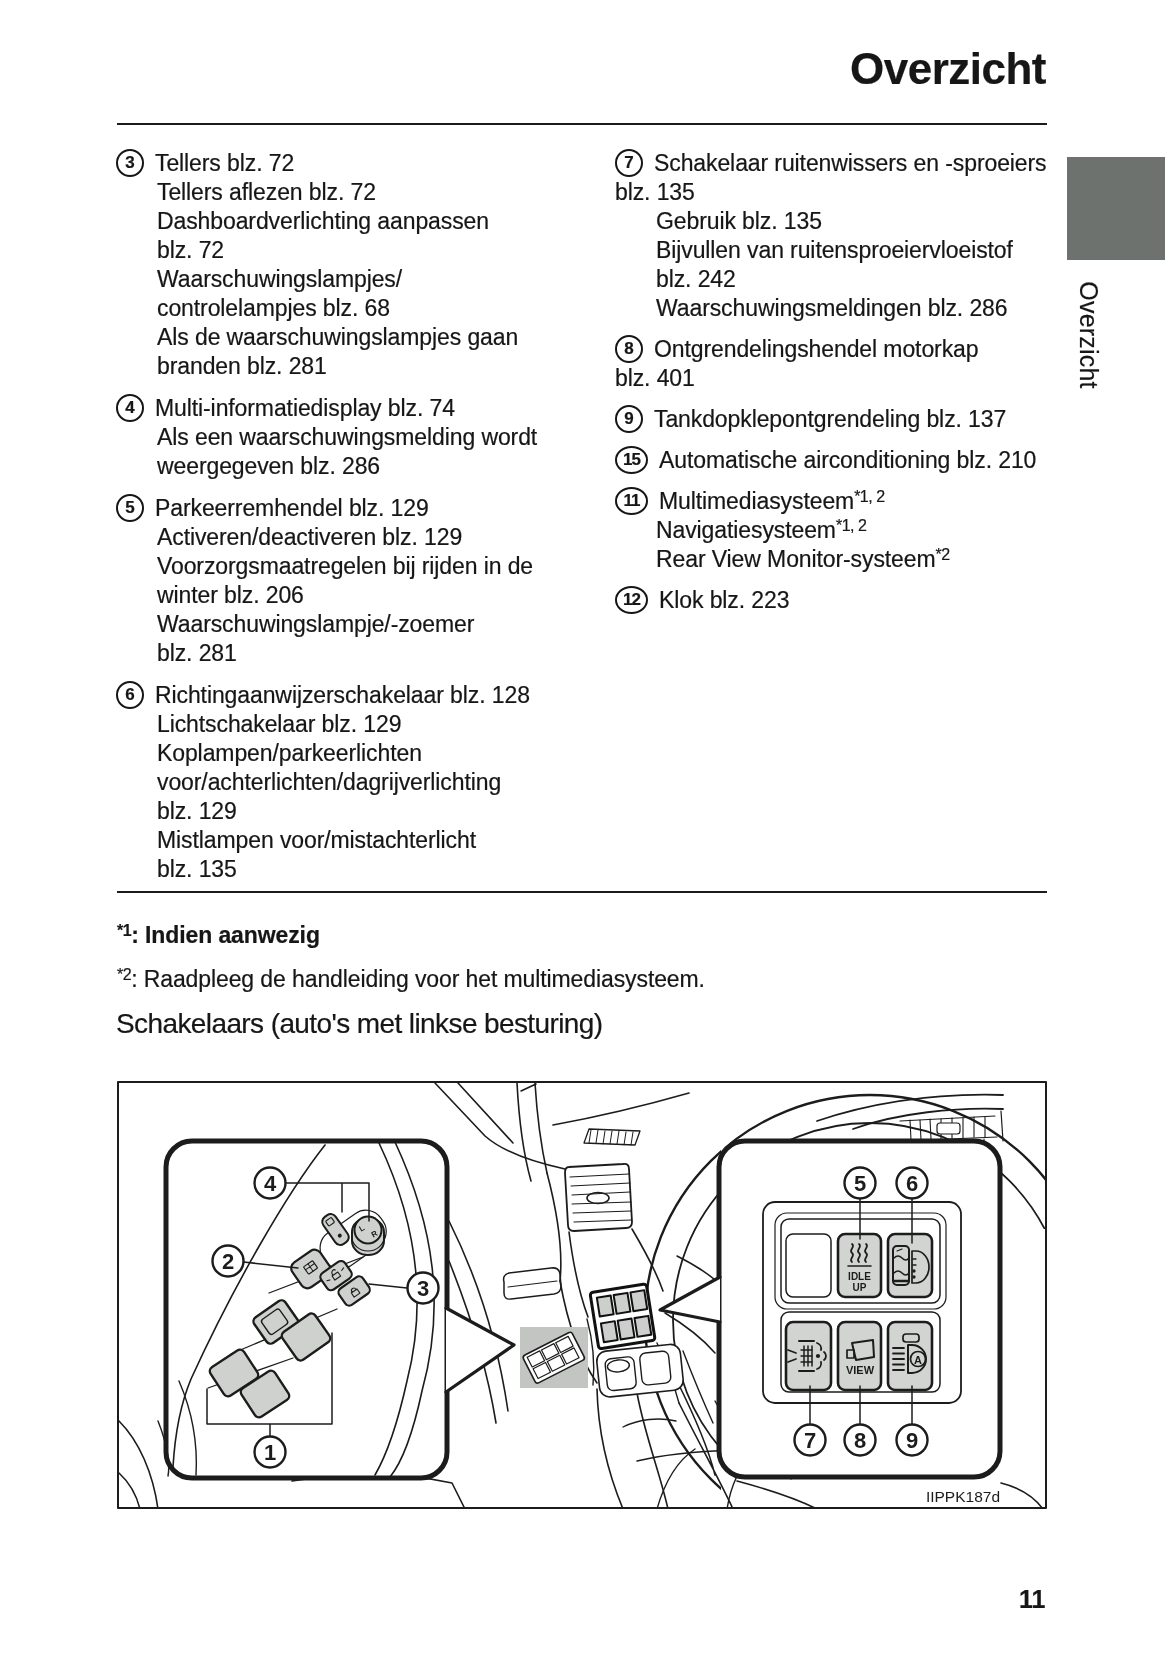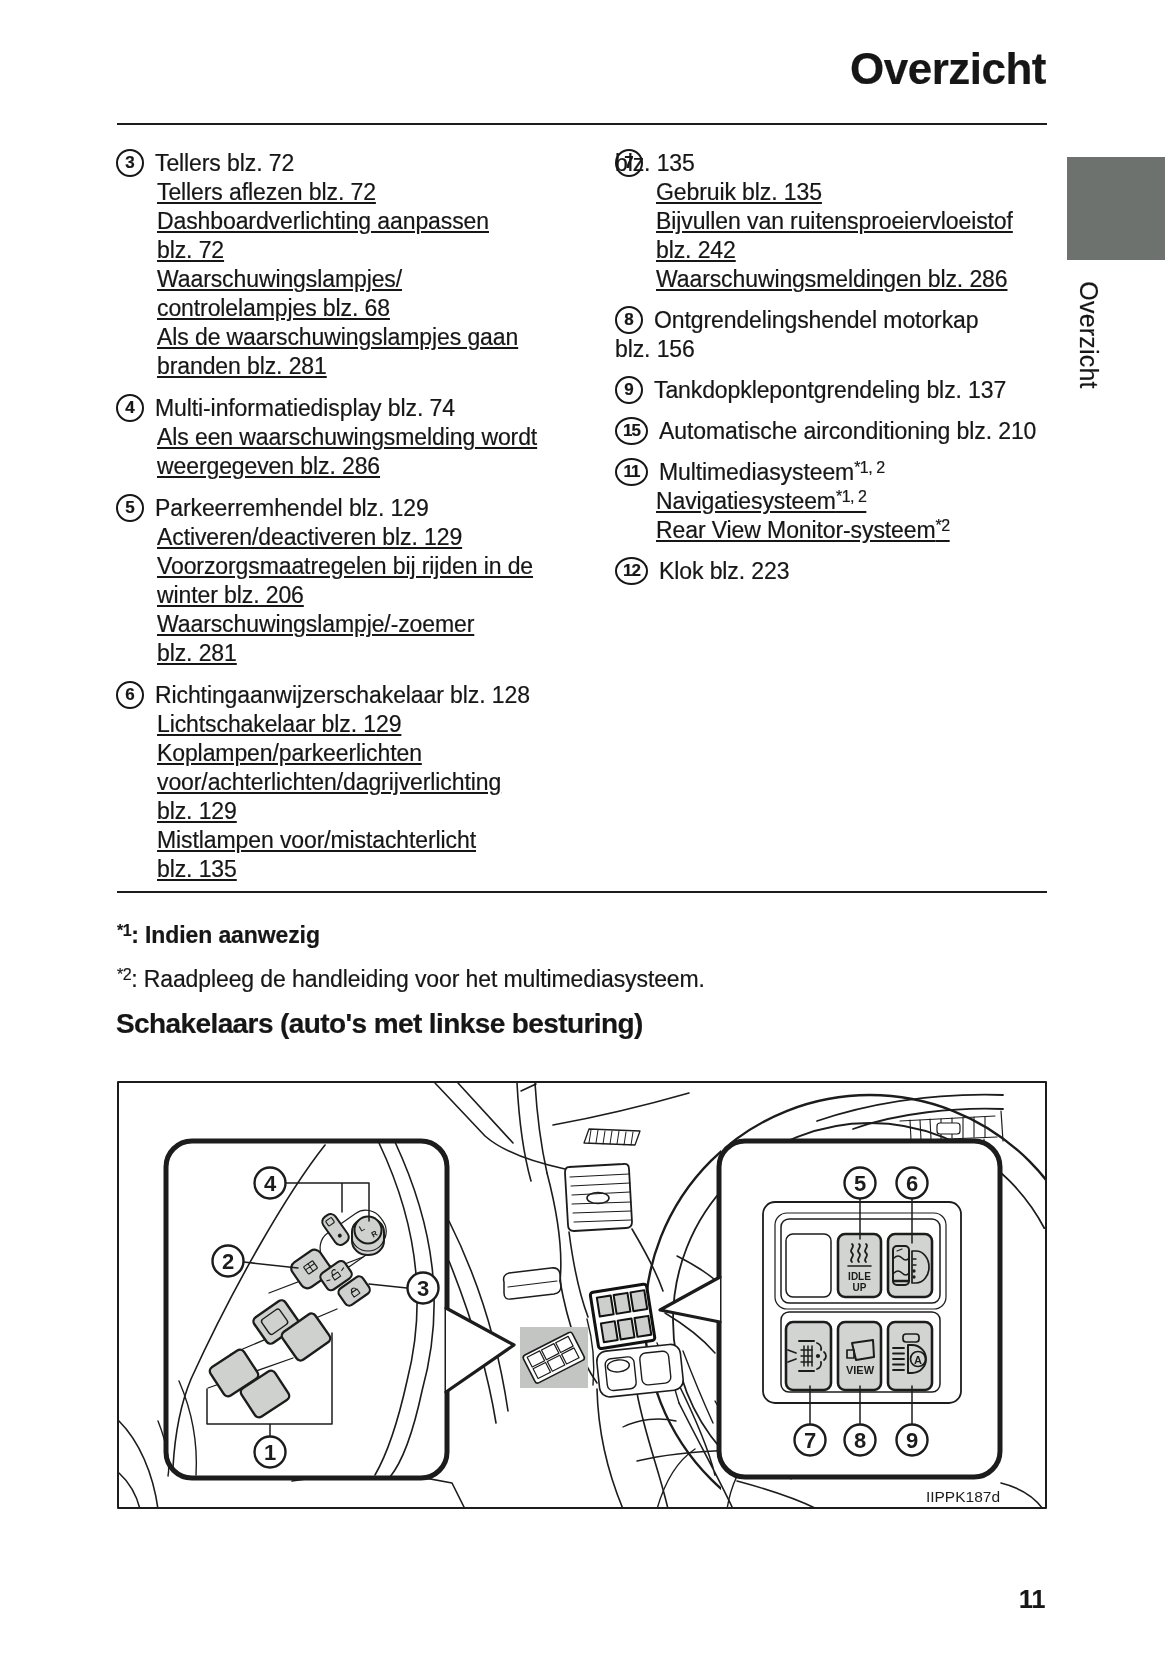--- a/index.html
+++ b/index.html
@@ -5,26 +5,26 @@
   html,body{margin:0;padding:0;}
   body{width:1165px;height:1653px;background:#ffffff;font-family:"Liberation Sans",sans-serif;color:#161616;position:relative;overflow:hidden;-webkit-text-stroke:0.2px #161616;}
   .abs{position:absolute;}
   .title{font-size:44px;font-weight:bold;letter-spacing:-0.5px;}
   .rule{background:#1c1c1c;height:2px;}
   .col{font-size:23px;line-height:29px;letter-spacing:-0.1px;}
   .item{position:relative;padding-left:39px;}
   .mt{margin-top:12px;} .colL .mt{margin-top:13px;}
   .num{position:absolute;left:0;top:0px;width:24px;height:24px;border:2.5px solid #161616;border-radius:50%;text-align:center;font-weight:bold;font-size:17px;line-height:24px;letter-spacing:0;}
   .num2{width:29px;letter-spacing:-1px;}
-  .sub{padding-left:41px;text-decoration:underline;}
+  .sub{padding-left:41px;}
   .hang{margin-left:-39px;}
   sup.fx,.fn sup{font-size:16px;letter-spacing:-0.5px;line-height:0;position:relative;top:2px;margin-top:7px;}
   .fn{font-size:23px;letter-spacing:-0.1px;}
   
-  .h2{font-size:28px;font-weight:bold;letter-spacing:-0.6px;}
+  .h2{font-size:28px;font-weight:normal;letter-spacing:-0.6px;}
   .pagenum{font-size:25px;font-weight:bold;}
 </style>
 </head>
 <body>
 
   <div class="abs title" style="top:44px;right:119px;">Overzicht</div>
 
   <div class="abs rule" style="left:117px;top:123px;width:930px;"></div>
 
   <div class="abs" style="left:1067px;top:157px;width:98px;height:103px;background:#6e726e;"></div>
@@ -49,29 +49,30 @@
 
     <div class="item mt"><span class="num">6</span>Richtingaanwijzerschakelaar blz. 128</div>
 
     <div class="sub">Lichtschakelaar blz. 129<br>Koplampen/parkeerlichten<br>voor/achterlichten/dagrijverlichting<br>blz. 129<br>Mistlampen voor/mistachterlicht<br>blz. 135</div>
   </div>
 
   <div class="abs col" style="left:615px;top:149px;width:445px;">
 
     <div class="item">
       <span class="num">7</span>
+      <div>Schakelaar ruitenwissers en -sproeiers</div>
       <div class="hang">blz. 135</div>
     </div>
 
     <div class="sub" style="padding-left:41px;">Gebruik blz. 135<br>Bijvullen van ruitensproeiervloeistof<br>blz. 242<br>Waarschuwingsmeldingen blz. 286</div>
 
     <div class="item mt">
       <span class="num">8</span>
       <div>Ontgrendelingshendel motorkap</div>
-      <div class="hang">blz. 156</div>
+      <div class="hang">blz. 401</div>
     </div>
 
     <div class="item mt"><span class="num">9</span>Tankdopklepontgrendeling blz. 137</div>
 
     <div class="item mt" style="padding-left:44px;"><span class="num num2">15</span>Automatische airconditioning blz. 210</div>
 
     <div class="item mt" style="padding-left:44px;"><span class="num num2">11</span>Multimediasysteem<sup class="fx">*1, 2</sup></div>
 
     <div class="sub">Navigatiesysteem<sup class="fx">*1, 2</sup><br>Rear View Monitor-systeem<sup class="fx">*2</sup></div>
 

